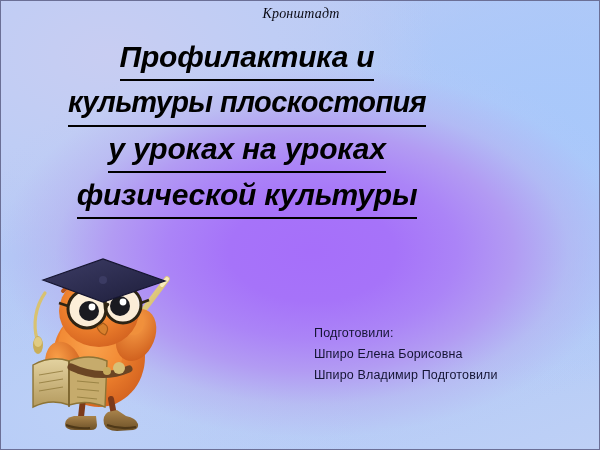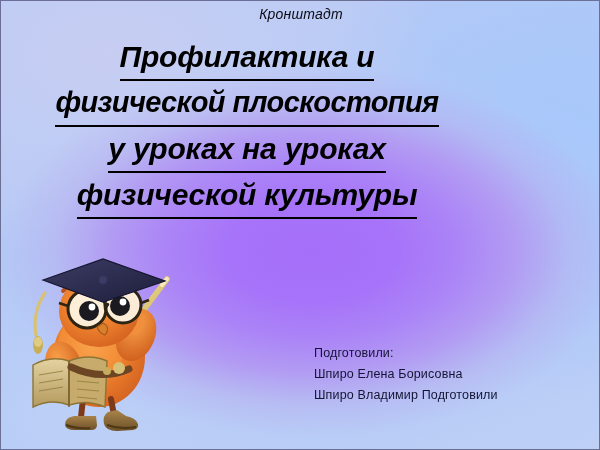--- a/index.html
+++ b/index.html
@@ -40,21 +40,21 @@
     box-sizing: border-box;
   }
 
   
   #kronshtadt {
     position: absolute;
     top: 3px;
     left: 0;
     width: 600px;
     text-align: center;
-    font-family: Liberation Sans, sans-serif;
+    font-family: Liberation Serif, serif;
     font-style: italic;
     font-size: 14px;
     line-height: 20px;
     color: #0a0a14;
     letter-spacing: 0.2px;
     white-space: nowrap;
   }
 
   #title {
     position: absolute;
@@ -85,21 +85,20 @@
   #authors {
     position: absolute;
     left: 313px;
     top: 322px;
     color: #141434;
     font-family: "Liberation Sans", sans-serif;
     font-size: 12.5px;
     line-height: 21px;
     letter-spacing: 0.15px;
     white-space: nowrap;
-    margin-top: 20px;
   }
   #authors div { display: block; }
 
   
   #owl {
     position: absolute;
     left: 18px;
     top: 248px;
     width: 175px;
     height: 185px;
@@ -108,21 +107,21 @@
 </style>
 </head>
 <body>
 
 <div id="slide">
 
   <div id="kronshtadt">Кронштадт</div>
 
   <div id="title">
     <div class="tline l1"><span>Профилактика и</span></div>
-    <div class="tline l2"><span>физической  плоскостопия</span></div>
+    <div class="tline l2"><span>культуры  плоскостопия</span></div>
     <div class="tline l3"><span>у уроках на уроках</span></div>
     <div class="tline l4"><span>физической культуры</span></div>
   </div>
 
   <div id="authors">
     <div>Подготовили:</div>
     <div>Шпиро Елена Борисовна</div>
     <div>Шпиро Владимир Подготовили</div>
   </div>
 

